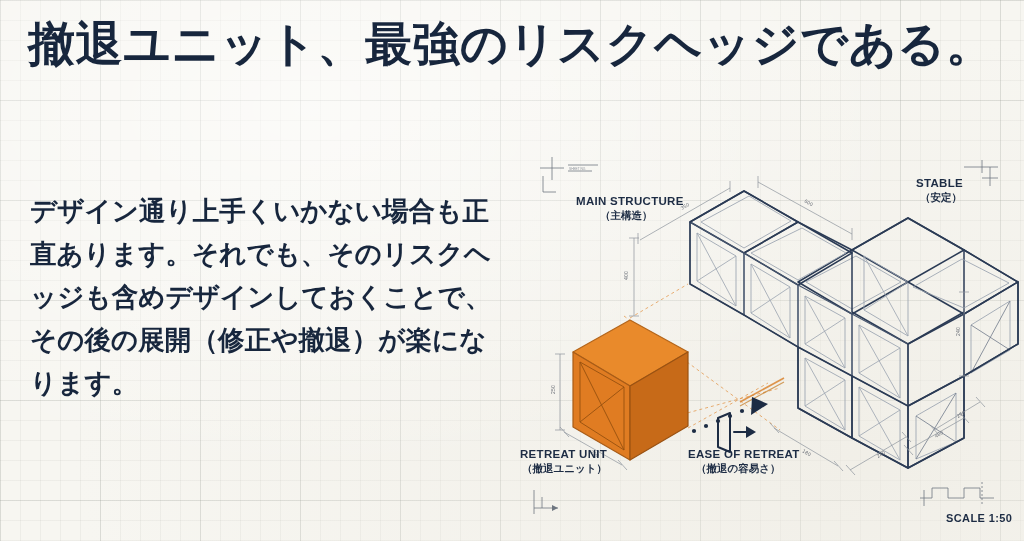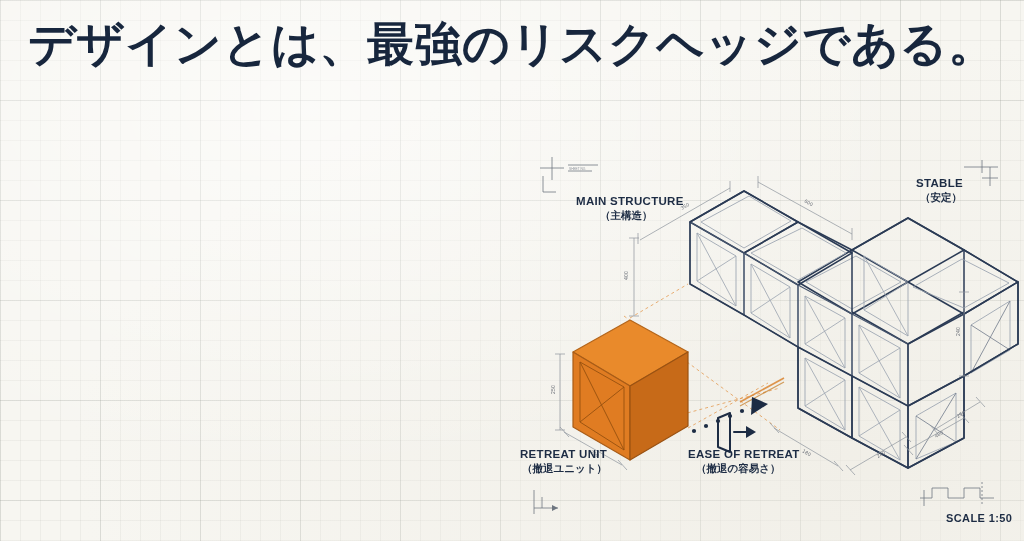--- a/index.html
+++ b/index.html
@@ -113,22 +113,23 @@
   .orange-brace{ fill: none; stroke: #96500f; stroke-width: 0.9; }
   .arrow-dot   { fill: #1d2c44; }
   .exit-icon   { fill: none; stroke: #1d2c44; stroke-width: 2; stroke-linejoin: round; stroke-linecap: round; }
 </style>
 </head>
 <body>
 
 <div id="slide">
   <div id="paper-tint"></div>
 
-  <div id="title">デザインとは、最強のリスクヘッジである。</div>
-
+  <div id="title">撤退ユニット、最強のリスクヘッジである。</div>
+
+  <div id="body-copy">デザイン通り上手くいかない場合も正直あります。それでも、そのリスクヘッジも含めデザインしておくことで、その後の展開（修正や撤退）が楽になります。</div>
 
   <div id="drawing">
     <svg width="512" height="400" viewBox="0 0 512 400" xmlns="http://www.w3.org/2000/svg">
 
       <g class="regmark">
         <line x1="28" y1="28" x2="52" y2="28"></line>
         <line x1="40" y1="17" x2="40" y2="40"></line>
         <line x1="31" y1="36" x2="31" y2="52"></line>
         <line x1="31" y1="52" x2="44" y2="52"></line>
       </g>

